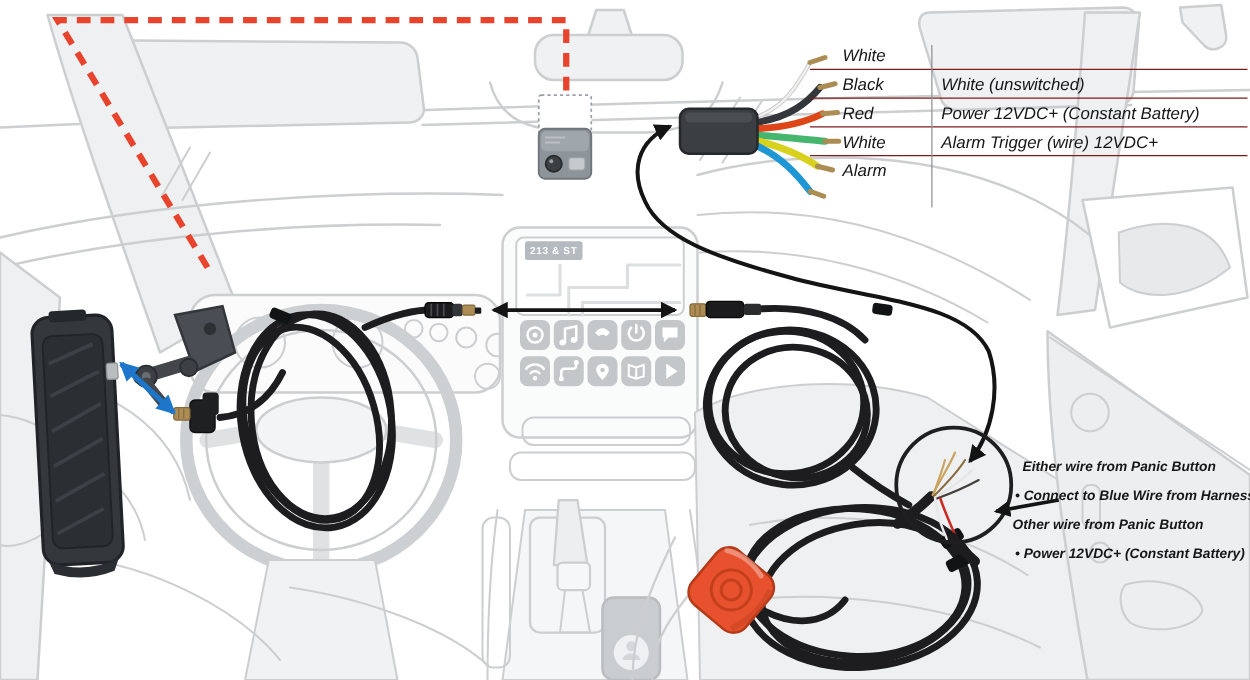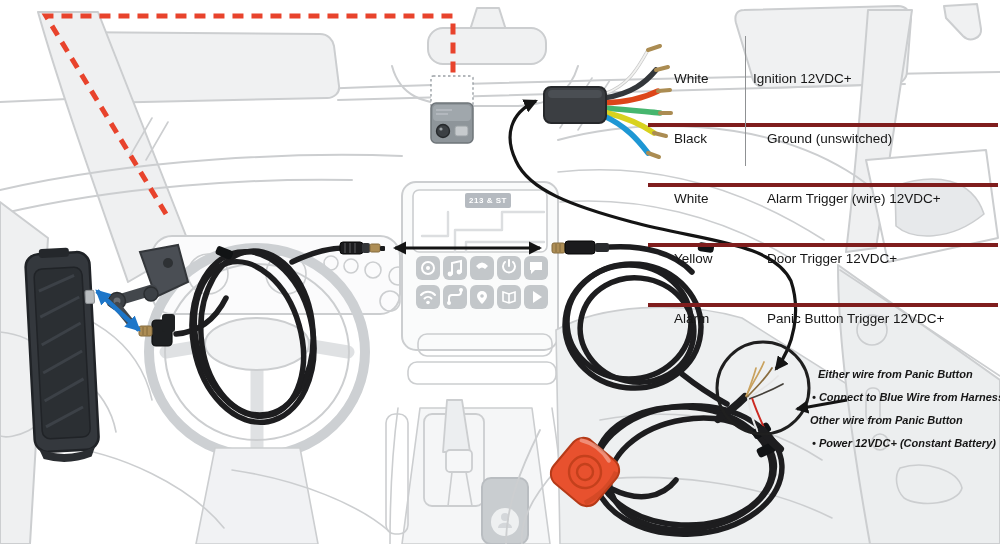--- a/index.html
+++ b/index.html
@@ -2,35 +2,35 @@
 <html><head>
 <meta charset="utf-8">
 <style>
   html,body{margin:0;padding:0;background:#fff;}
   #stage{position:relative;width:1000px;height:544px;background:#ffffff;overflow:hidden;
          font-family:"Liberation Sans",sans-serif;}
   #stage svg{position:absolute;left:0;top:0;}
   .abs{position:absolute;}
   
   .legend{left:648px;top:33px;width:350px;height:136px;color:#161616;}
-  .lrow{display:flex;align-items:center;height:22px;font-size:13.5px;margin-top:34px;}
-  .lrow + .lrow{border-top:4px solid #7f1d1d;gap:14px;}
+  .lrow{display:flex;align-items:center;height:22px;font-style:italic;font-size:13.5px;}
+  .lrow + .lrow{border-top:1px solid #7f1d1d;}
   .lname{width:97px;padding-left:26px;box-sizing:border-box;}
   .ldesc{flex:1;padding-left:8px;}
   .ldivider{position:absolute;left:97px;top:3px;width:1px;height:130px;background:#8f9193;}
   
   .notes{left:810px;top:368px;width:200px;color:#161616;font-size:11px;font-weight:bold;
          font-style:italic;white-space:nowrap;}
   .notes .nline{height:14px;margin-bottom:9px;}
   .n-ind{padding-left:8px;}
   .n-b{padding-left:2px;}
   
   .navbadge{left:420px;top:193px;width:46px;height:15px;background:#b5bac0;color:#ffffff;
             font-size:8px;font-weight:bold;text-align:center;line-height:15px;
-            letter-spacing:.5px;border-radius:2px;margin-left:45px;}
+            letter-spacing:.5px;border-radius:2px;}
 </style>
 </head>
 <body>
 
 <div id="stage">
 
 <svg width="1000" height="544" viewBox="0 0 1000 544">
   <defs>
     <marker id="ahb" viewBox="0 0 10 10" refX="8.5" refY="5" markerWidth="4.4" markerHeight="4.4" orient="auto-start-reverse">
           <path d="M0,0 L10,5 L0,10 Z" fill="#141414"></path>
@@ -297,37 +297,35 @@
     <path d="M562,450 q16,-8 34,-2" fill="none" stroke="#ffffff" stroke-width="4" opacity="0.35" stroke-linecap="round"></path>
     <circle cx="585" cy="472" r="16" fill="none" stroke="#c4401c" stroke-width="2.4"></circle>
     <circle cx="585" cy="472" r="8" fill="none" stroke="#c4401c" stroke-width="2.4"></circle>
   </g>
 </svg>
 
 <div class="abs legend">
   <div class="ldivider"></div>
   <div class="lrow">
     <span class="lname">White</span>
-    <span class="ldesc">Ignition 12VDC+</span>
   </div>
   <div class="lrow">
     <span class="lname">Black</span>
-    <span class="ldesc">Ground (unswitched)</span>
+    <span class="ldesc">White (unswitched)</span>
+  </div>
+  <div class="lrow">
+    <span class="lname">Red</span>
+    <span class="ldesc">Power 12VDC+ (Constant Battery)</span>
   </div>
   <div class="lrow">
     <span class="lname">White</span>
     <span class="ldesc">Alarm Trigger (wire) 12VDC+</span>
   </div>
   <div class="lrow">
-    <span class="lname">Yellow</span>
-    <span class="ldesc">Door Trigger 12VDC+</span>
-  </div>
-  <div class="lrow">
     <span class="lname">Alarm</span>
-    <span class="ldesc">Panic Button Trigger 12VDC+</span>
   </div>
 </div>
 
 <div class="abs notes">
   <div class="nline n-ind">Either wire from Panic Button</div>
   <div class="nline n-b">• Connect to Blue Wire from Harness</div>
   <div class="nline">Other wire from Panic Button</div>
   <div class="nline n-b">• Power 12VDC+ (Constant Battery)</div>
 </div>
 

